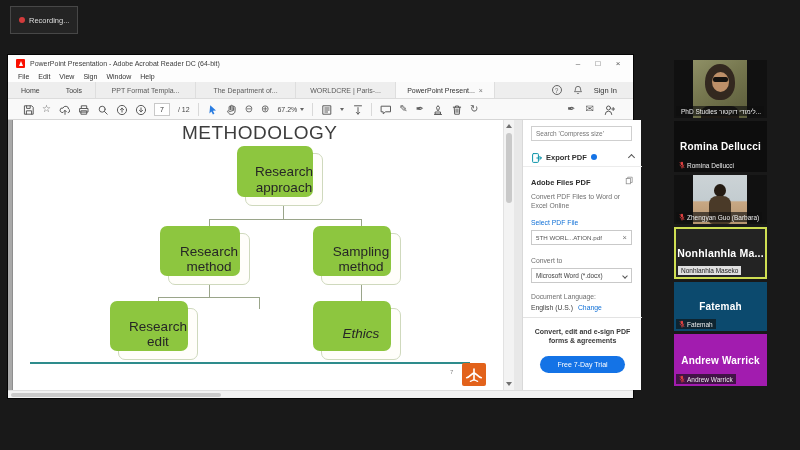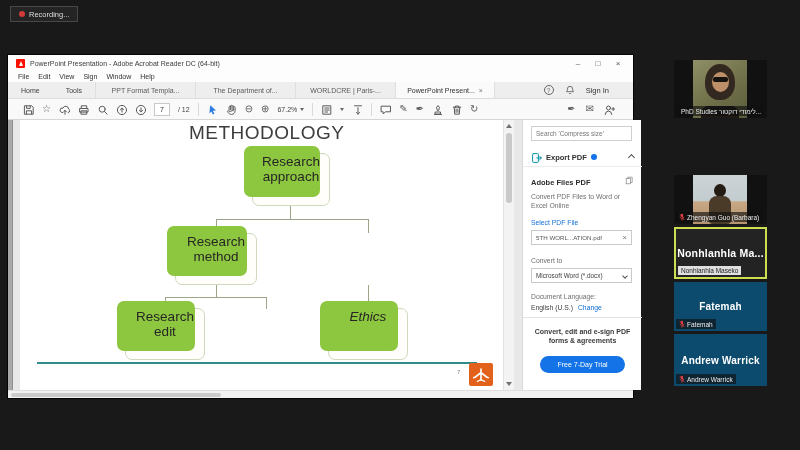--- a/index.html
+++ b/index.html
@@ -1,21 +1,21 @@
 <!DOCTYPE html>
 <html><head>
 <meta charset="utf-8">
 <style>
   * { box-sizing: border-box; margin: 0; padding: 0; }
   html, body { width: 800px; height: 450px; background: #000; }
   body { font-family: "Liberation Sans", sans-serif; }
   #screen { position: relative; width: 800px; height: 450px; background: #191919; overflow: hidden; }
 
   
-  .rec { position: absolute; left: 10px; top: 6px; height: 16px; display: flex; align-items: center; gap: 4px;
+  .rec { position: absolute; left: 10px; top: 6px; height: 28px; display: flex; align-items: center; gap: 4px;
          background: #242424; border: 1px solid #474747; padding: 0 8px; color: #dedede; font-size: 7.5px; }
   .rec-dot { width: 6px; height: 6px; border-radius: 50%; background: #d23b3b; }
 
   
   .win { position: absolute; left: 8px; top: 55px; width: 625px; height: 343px; background: #f4f4f4;
          box-shadow: 0 0 0 1px #050505; }
   .titlebar { height: 16px; background: #fdfdfd; display: flex; align-items: center; padding: 0 8px; gap: 5px; }
   .adobe-ico { width: 9px; height: 9px; background: #fa0f00; border-radius: 1px; position: relative; flex: none; }
   .adobe-ico::after { content: ""; position: absolute; left: 2.5px; top: 2px; width: 0; height: 0;
          border-left: 2px solid transparent; border-right: 2px solid transparent; border-bottom: 5px solid #fff; }
@@ -26,21 +26,21 @@
   .menubar { height: 11px; background: #fdfdfd; display: flex; align-items: center; gap: 9px; padding: 0 10px;
          font-size: 7px; color: #333; }
 
   .tabbar { height: 17px; background: #eeeeee; border-bottom: 1px solid #dcdcdc; display: flex; align-items: stretch;
          font-size: 7px; color: #3f3f3f; }
   .navtab { display: flex; align-items: center; padding: 0 13px; }
   .doctab { width: 100px; display: flex; align-items: center; justify-content: center; border-left: 1px solid #dedede;
          padding: 0 4px; white-space: nowrap; overflow: hidden; color: #5a5a5a; }
   .doctab.active { background: #fafafa; border-right: 1px solid #dedede; color: #333; }
   .tab-close { margin-left: 4px; font-size: 7px; color: #777; }
-  .tabbar-right { margin-left: auto; display: flex; align-items: center; gap: 11px; padding-right: 24px; }
+  .tabbar-right { margin-left: auto; display: flex; align-items: center; gap: 11px; padding-right: 16px; }
   .help-circ { width: 10px; height: 10px; border: 1px solid #666; border-radius: 50%; font-size: 6.5px;
          display: flex; align-items: center; justify-content: center; color: #666; }
   .signin { font-size: 7.5px; color: #333; }
 
   .toolbar { height: 21px; background: #f9f9f9; border-bottom: 1px solid #d6d6d6; display: flex; align-items: center;
          gap: 8px; padding: 0 10px 0 15px; }
   .tb-sep { width: 1px; height: 13px; background: #d9d9d9; flex: none; }
   .g { font-size: 10px; color: #5c5c5c; line-height: 1; }
   .ic { width: 11px; height: 11px; display: block; flex: none; }
   .ic * { stroke: #5c5c5c; fill: none; stroke-width: 1; stroke-linecap: round; stroke-linejoin: round; }
@@ -51,27 +51,27 @@
   .sm-txt { font-size: 7px; color: #444; white-space: nowrap; }
   .zoom-box { display: flex; align-items: center; gap: 3px; font-size: 7px; color: #444; }
   .caret { width: 0; height: 0; border-left: 2.5px solid transparent; border-right: 2.5px solid transparent;
          border-top: 3px solid #666; }
   .tb-right { margin-left: auto; display: flex; gap: 10px; align-items: center; padding-right: 8px; }
 
   
   .content { position: relative; width: 625px; height: 270px; background: #e8e8e8; }
   .left-strip { position: absolute; left: 0; top: 0; bottom: 0; width: 5px; background: #a9a9a9;
          border-right: 1px solid #8f8f8f; }
-  .page { position: absolute; left: 12px; top: 0; width: 490px; height: 270px; background: #ffffff; }
+  .page { position: absolute; left: 5px; top: 0; width: 490px; height: 270px; background: #ffffff; }
 
   .slide-title { position: absolute; left: 169px; top: 2px; width: 160px; font-size: 19px; letter-spacing: 0.5px;
          color: #3d3d3d; white-space: nowrap; }
   .conn { position: absolute; background: #9aa58a; }
   .node { position: absolute; background: #fffefa; border: 1px solid #cfd9bd; border-radius: 7px; display: flex;
-         align-items: flex-start; justify-content: center; text-align: center; font-size: 13.5px; color: #262626;
+         align-items: center; justify-content: center; text-align: center; font-size: 13.5px; color: #262626;
          line-height: 1.12; z-index: 2; }
   .node::before { content: ""; position: absolute; left: -9px; top: -8px; width: 100%; height: 100%;
          background: #8dc63f; border-radius: 7px; z-index: -1; }
   .n-approach { left: 232px; top: 33px;  width: 78px; height: 53px; }
   .n-design   { left: 155px; top: 113px; width: 82px; height: 52px; }
   .n-sampling { left: 308px; top: 113px; width: 80px; height: 52px; }
   .n-site     { left: 105px; top: 188px; width: 80px; height: 52px; }
   .n-data     { left: 205px; top: 188px; width: 82px; height: 52px; }
   .n-ethics   { left: 308px; top: 188px; width: 80px; height: 52px; font-style: italic; }
   .teal-rule { position: absolute; left: 17px; top: 242px; width: 440px; height: 2px; background: #2e8c8c; }
@@ -123,21 +123,21 @@
   .hscroll { position: relative; width: 625px; height: 8px; background: #f1f1f1; border-top: 1px solid #ddd; }
   .hthumb { position: absolute; left: 3px; top: 1.5px; width: 210px; height: 4px; background: #cacaca; border-radius: 2px; }
 
   
   .tile { position: absolute; left: 674px; width: 93px; background: #161616; overflow: hidden; }
   .t1 { top: 60px;  height: 58px; background: #111; }
   .t2 { top: 121px; height: 51px; background: #0d0d0d; }
   .t3 { top: 175px; height: 49px; background: #111; }
   .t4 { top: 227px; height: 52px; background: #232323; border: 2px solid #cede52; }
   .t5 { top: 282px; height: 49px; background: #0c4a6e; }
-  .t6 { top: 334px; height: 52px; background: #0c4a6e; }
+  .t6 { top: 334px; height: 52px; background: #a21caf; }
   .center-name { position: absolute; left: 0; top: 0; right: 0; bottom: 0; display: flex; align-items: center;
          justify-content: center; font-size: 10px; font-weight: bold; color: #fff; letter-spacing: .2px;
          white-space: nowrap; overflow: hidden; }
   .t4 .center-name { font-size: 10.5px; }
   .plabel { position: absolute; left: 2px; bottom: 2px; display: flex; align-items: center; gap: 2px;
          background: rgba(15,15,15,.65); color: #ececec; font-size: 6.5px; padding: 1px 3px; white-space: nowrap;
          max-width: 88px; overflow: hidden; }
   .plabel.light { background: rgba(240,240,240,.92); color: #1a1a1a; }
 
   .photo1 { position: absolute; left: 19px; top: 0; width: 54px; height: 100%;
@@ -291,20 +291,23 @@
         <div class="conn" style="left:145px;top:177px;width:102px;height:1px;"></div>
         <div class="conn" style="left:145px;top:177px;width:1px;height:12px;"></div>
         <div class="conn" style="left:246px;top:177px;width:1px;height:12px;"></div>
         <div class="conn" style="left:348px;top:165px;width:1px;height:24px;"></div>
 
         <div class="node n-approach">
             <span>Research approach</span>
           </div>
         <div class="node n-design">
             <span>Research method</span>
+          </div>
+        <div class="node n-sampling">
+            <span>Sampling method</span>
           </div>
         <div class="node n-site">
             <span>Research edit</span>
           </div>
         <div class="node n-ethics">
             <span>Ethics</span>
           </div>
 
         <div class="teal-rule"></div>
         <div class="slide-pagenum">7</div>
@@ -377,20 +380,32 @@
       <svg viewBox="0 0 8 10" width="6" height="8">
           <rect x="2.6" y="0.8" width="2.8" height="4.6" rx="1.4" fill="#e04040"></rect>
           <path d="M1.4 4.4a2.6 2.6 0 0 0 5.2 0" stroke="#e04040" fill="none" stroke-width="0.9"></path>
           <path d="M4 7v1.6M2.8 8.8h2.4" stroke="#e04040" stroke-width="0.9"></path>
           <path d="M1 1l6 8" stroke="#e04040" stroke-width="1"></path>
         </svg>
       <span>PhD Studies לימודי דוקטור...</span>
     </span>
   </div>
 
+  <div class="tile t2">
+    <div class="center-name">Romina Dellucci</div>
+    <span class="plabel">
+      <svg viewBox="0 0 8 10" width="6" height="8">
+          <rect x="2.6" y="0.8" width="2.8" height="4.6" rx="1.4" fill="#e04040"></rect>
+          <path d="M1.4 4.4a2.6 2.6 0 0 0 5.2 0" stroke="#e04040" fill="none" stroke-width="0.9"></path>
+          <path d="M4 7v1.6M2.8 8.8h2.4" stroke="#e04040" stroke-width="0.9"></path>
+          <path d="M1 1l6 8" stroke="#e04040" stroke-width="1"></path>
+        </svg>
+      <span>Romina Dellucci</span>
+    </span>
+  </div>
 
   <div class="tile t3">
     <div class="photo2">
       <div class="p2-head"></div>
       <div class="p2-body"></div>
     </div>
     <span class="plabel">
       <svg viewBox="0 0 8 10" width="6" height="8">
           <rect x="2.6" y="0.8" width="2.8" height="4.6" rx="1.4" fill="#e04040"></rect>
           <path d="M1.4 4.4a2.6 2.6 0 0 0 5.2 0" stroke="#e04040" fill="none" stroke-width="0.9"></path>

